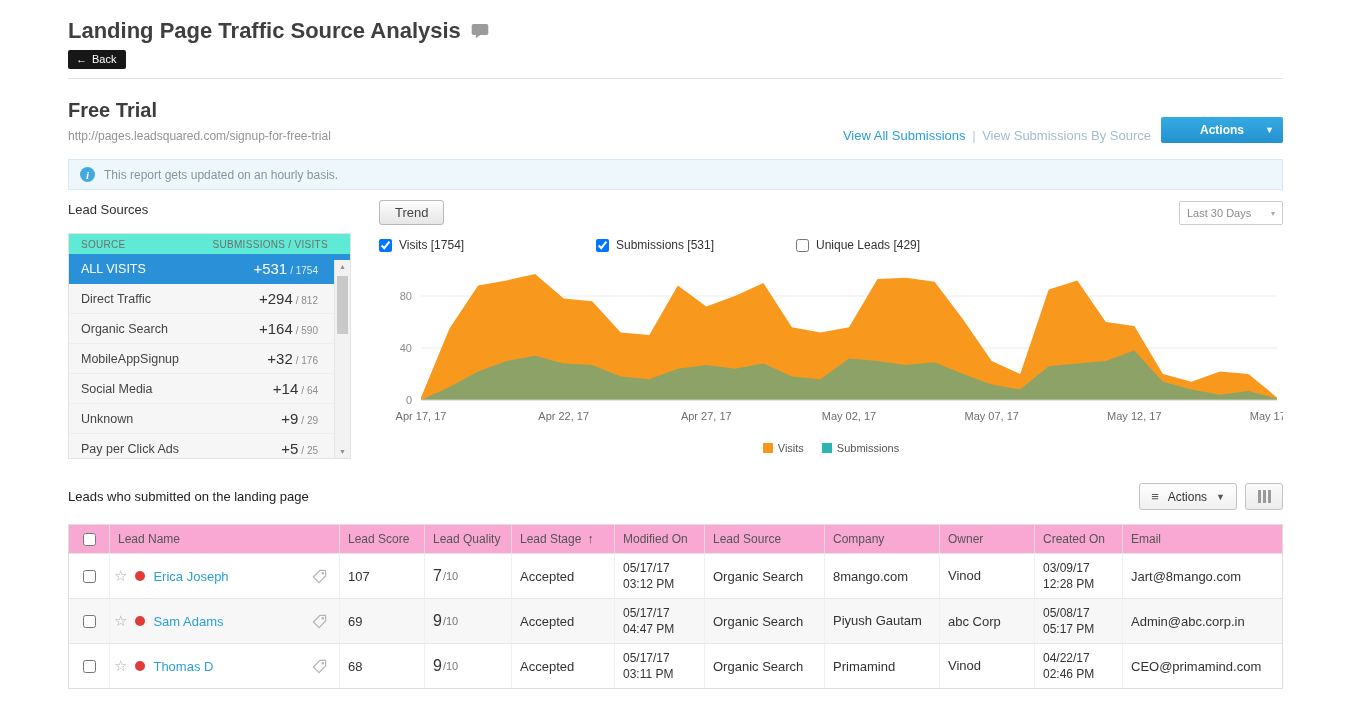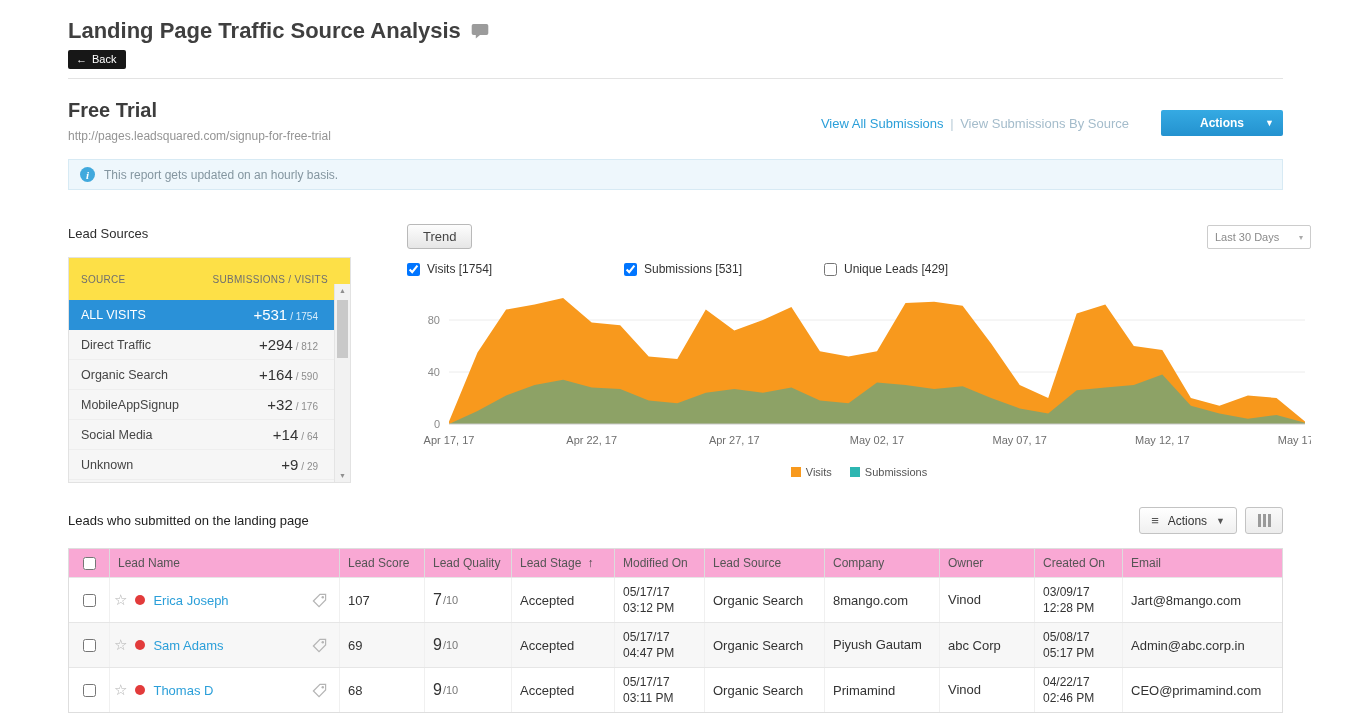--- a/index.html
+++ b/index.html
@@ -14,45 +14,45 @@
   .comment-icon svg { display:block; }
   .back-btn { display:inline-flex; align-items:center; gap:5px; background:#171717; color:#fff;
               font-size:11px; padding:3px 10px 4px 8px; border-radius:2px; margin-top:6px; cursor:pointer; }
   .back-btn .arrow { font-size:11px; }
   .divider { border-bottom:1px solid #e3e3e3; margin-top:9px; }
 
   
   .page-head { display:flex; justify-content:space-between; margin-top:20px; }
   .page-head h2 { font-size:20px; font-weight:700; color:#3c3c3c; }
   .page-url { font-size:12px; color:#949494; margin-top:7px; }
-  .head-right { display:flex; align-items:center; gap:32px; margin-top:4px;margin-left:8px; }
+  .head-right { display:flex; align-items:flex-end; gap:10px; margin-top:4px;margin-left:8px; }
   .links { font-size:13px; white-space:nowrap; }
   .link-primary { color:#2b9fd9; cursor:pointer; }
   .link-sep { color:#b9cdd8; margin:0 3px; }
   .link-secondary { color:#a4bccb; cursor:pointer; }
   .actions-btn { position:relative; width:122px; height:26px; background:linear-gradient(#35aae3,#2492cf);
                  color:#fff; font-size:12px; font-weight:700; display:flex; align-items:center;
                  justify-content:center; border-radius:2px; cursor:pointer; }
   .actions-btn .chev { position:absolute; right:9px; font-size:9px; font-weight:400; }
 
   
   .info-bar { margin-top:16px; background:#eef7fc; border:1px solid #d7eaf4; height:31px;
               display:flex; align-items:center; padding:0 11px; gap:9px; }
   .info-icon { width:15px; height:15px; border-radius:50%; background:#41a9dd; color:#fff; font-size:11px;
                font-style:italic; font-weight:700; display:flex; align-items:center; justify-content:center;
                font-family:"Liberation Serif",serif; flex:none; }
   .info-text { font-size:12px; color:#8496a0; }
 
   
-  .main { display:flex; margin-top:34px;gap:28px; }
+  .main { display:flex; margin-top:10px; }
   .left-col { width:283px; flex:none; }
   .sources-title { font-size:13px; color:#2e2e2e; margin:2px 0 16px; }
   .sources-panel { position:relative; height:226px; overflow:hidden; border:1px solid #e2e2e2; background:#f6f6f6; }
-  .src-header { display:flex; justify-content:space-between; align-items:center; background:#fde047;
-                height:42px; padding:0 10px 0 12px; font-size:10px; color:#6f6f6f; letter-spacing:.3px; }
+  .src-header { display:flex; justify-content:space-between; align-items:center; background:#5eead4;
+                height:20px; padding:0 10px 0 12px; font-size:10px; color:#6f6f6f; letter-spacing:.3px; }
   .src-header .hdr-right { padding-right:12px; }
   .src-row { display:flex; justify-content:space-between; align-items:center; height:30px;
              padding:0 32px 0 12px; background:#f6f6f6; border-bottom:1px solid #eeeeee; cursor:pointer; }
   .src-name { font-size:12.5px; color:#444; }
   .src-val  { display:flex; align-items:baseline; gap:3px; }
   .src-sub  { font-size:15px; color:#333; }
   .src-vis  { font-size:10px; color:#8d8d8d; }
   .src-vis::before { content:"/ "; }
   .src-row.selected { background:#2a91d8; border-bottom-color:#2a91d8; }
   .src-row.selected .src-name { color:#fff; }

